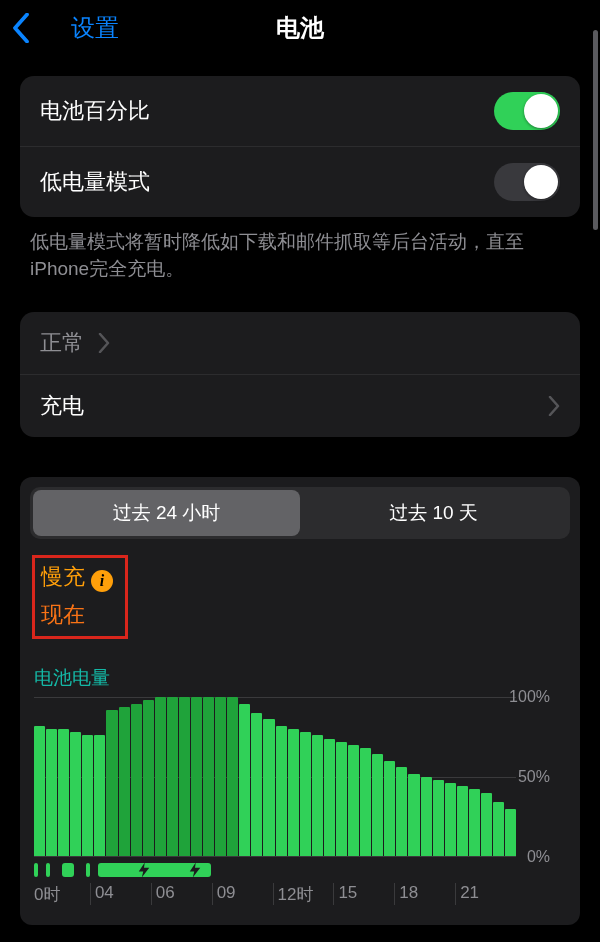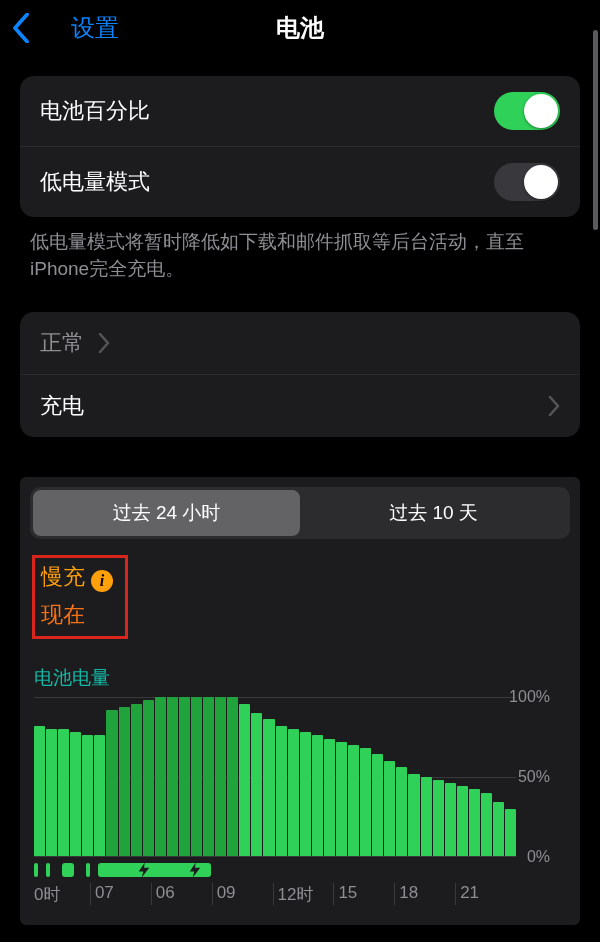--- a/index.html
+++ b/index.html
@@ -80,21 +80,21 @@
     font-size: 22px;
   }
   .chevron {
     width: 12px; height: 20px;
     margin-left: 14px;
     opacity: 0.5;
   }
   .chart-section {
     margin: 40px 20px 0 20px;
     background: #1c1c1e;
-    border-radius: 6px;
+    border-radius: 12px;
     padding: 10px 10px 20px 10px;
   }
   .seg {
     display: flex;
     background: #2c2c2e;
     border-radius: 10px;
     padding: 3px;
   }
   .seg-item {
     flex: 1;
@@ -344,21 +344,21 @@
       <svg viewBox="0 0 24 24" class="bolt" style="left: calc(22.9167% - 9px);">
         <path d="M13 2 L5 14 L11 14 L9 22 L19 9 L12 9 Z" fill="#1c1c1e"></path>
       </svg>
       <svg viewBox="0 0 24 24" class="bolt" style="left: calc(33.3333% - 9px);">
         <path d="M13 2 L5 14 L11 14 L9 22 L19 9 L12 9 Z" fill="#1c1c1e"></path>
       </svg>
     </div>
 
   <div class="xaxis" id="xaxis">
       <span>0时</span>
-      <span>07</span>
+      <span>04</span>
       <span>06</span>
       <span>09</span>
       <span>12时</span>
       <span>15</span>
       <span>18</span>
       <span>21</span>
     </div>
 </div>
 
 </body></html>

